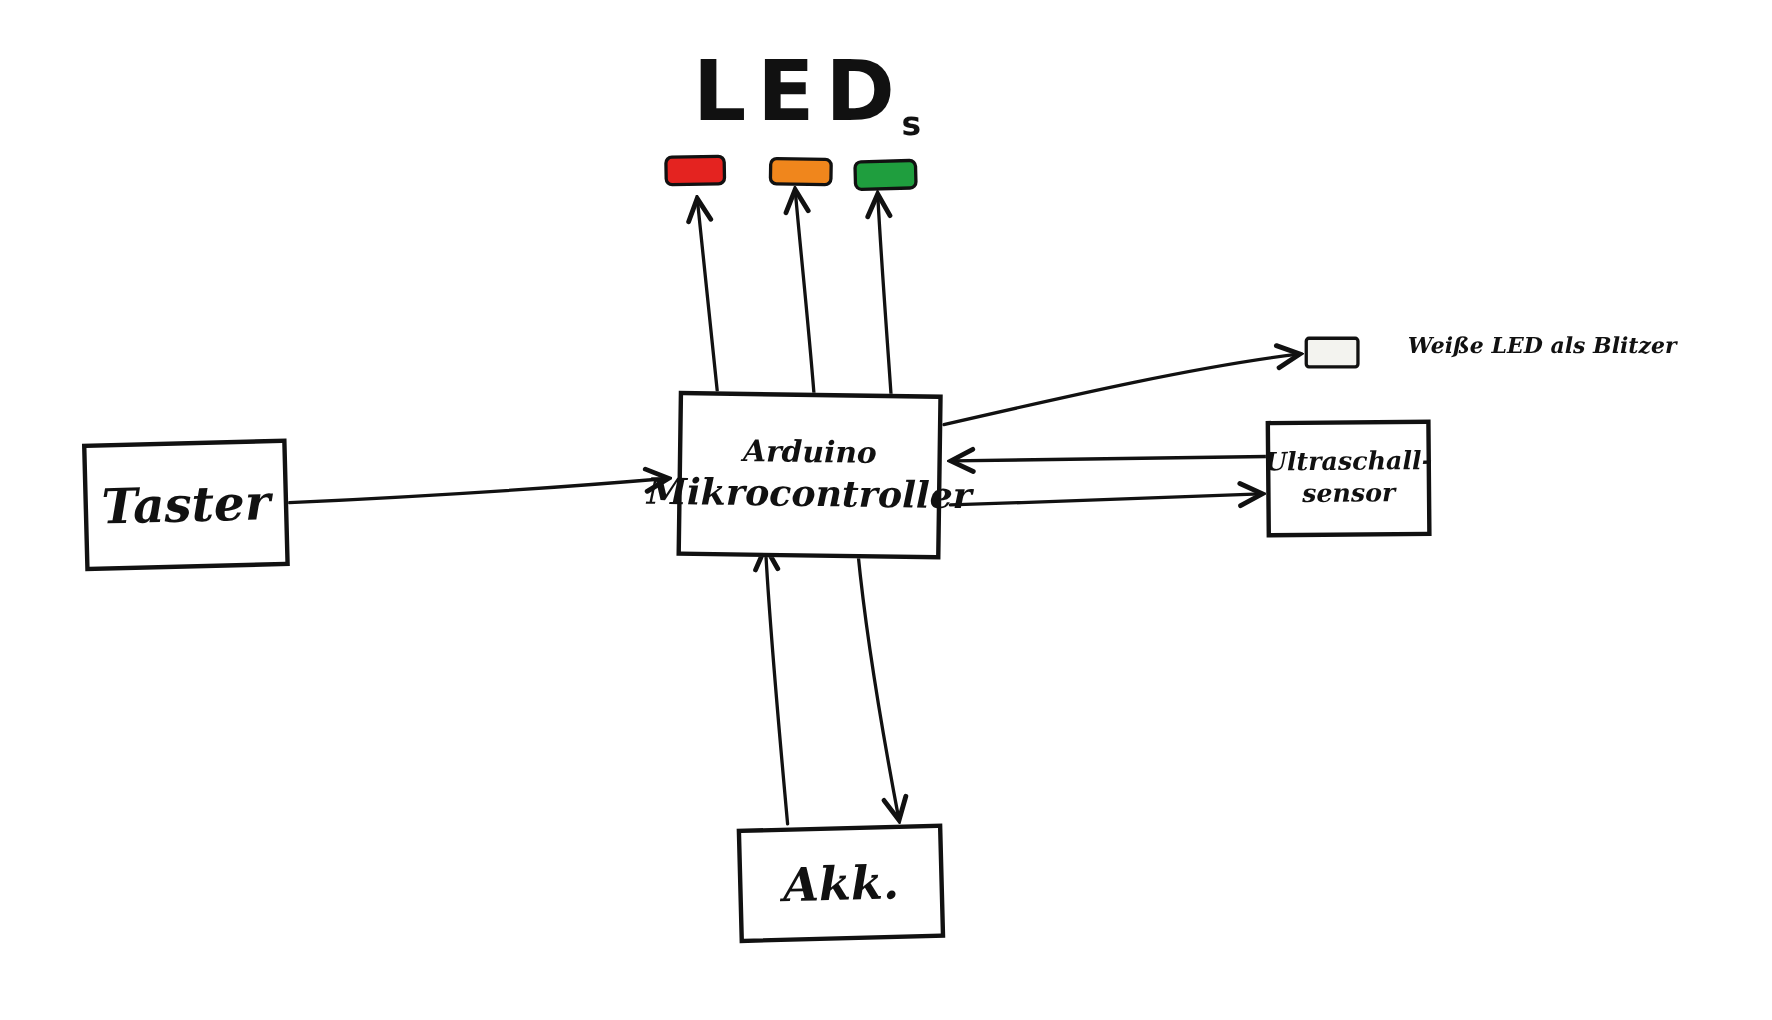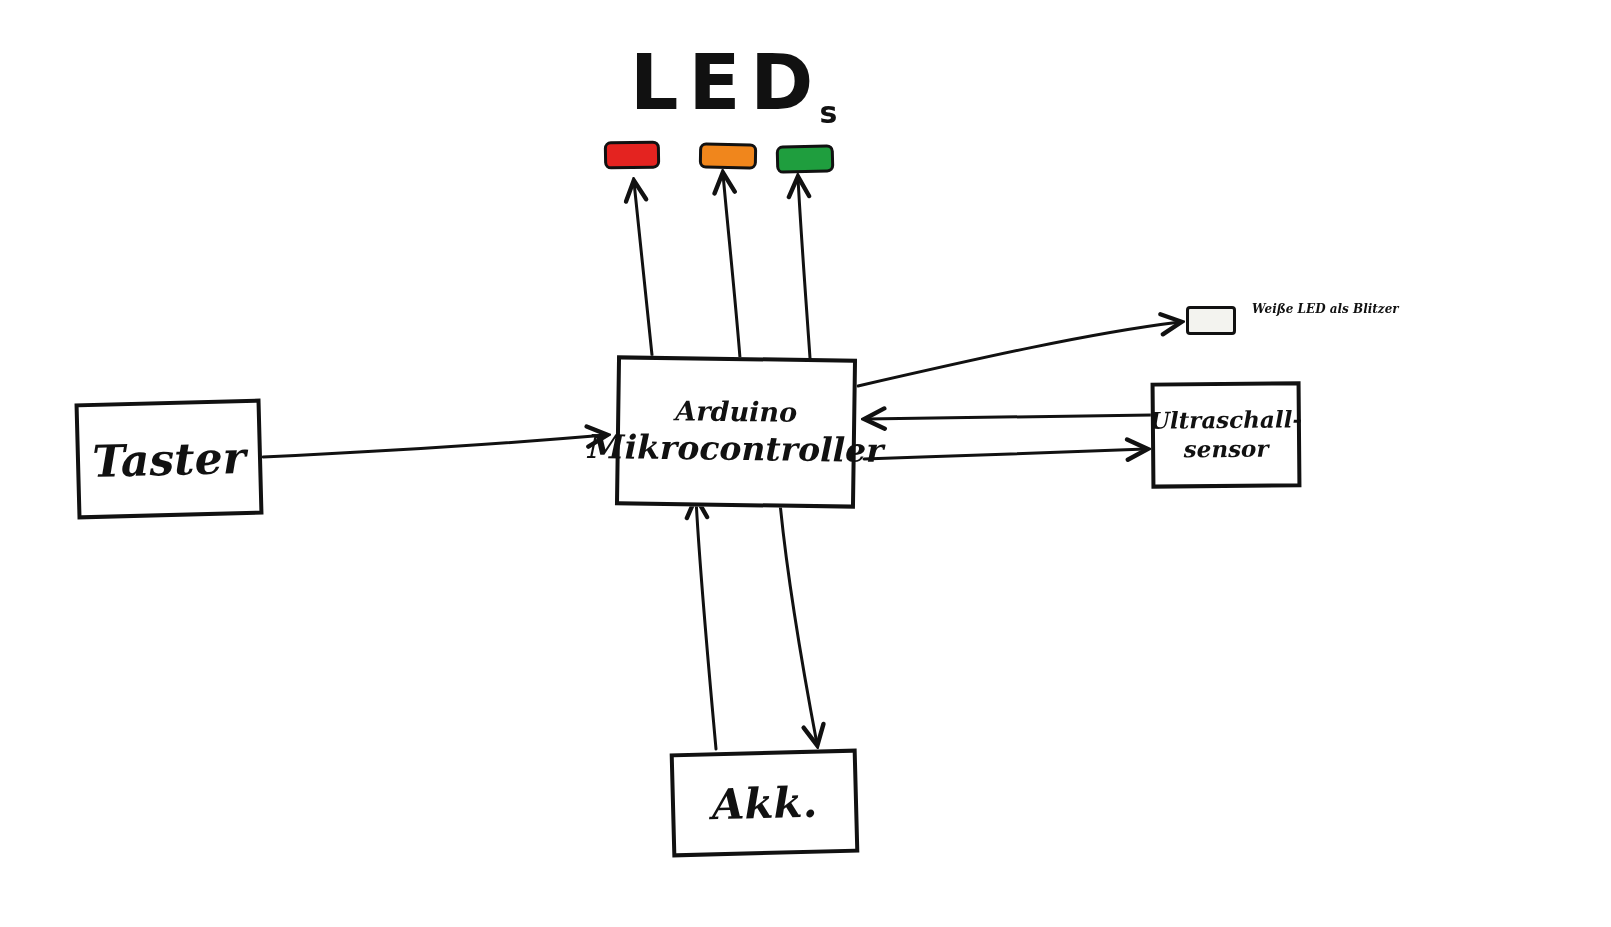--- a/index.html
+++ b/index.html
@@ -96,22 +96,23 @@
     font-size: 42px;
   }
   .white-led-label {
     position: absolute;
     left: 1252px;
     top: 302px;
     width: 300px;
     color: #111111;
     font-style: italic;
     font-weight: bold;
-    font-size: 12px;
+    font-size: 20px;
     white-space: nowrap;
+    text-align: center;
   }
 </style>
 </head>
 <body>
 
 <div class="canvas">
 
   <svg class="arrows" viewBox="0 0 1611 927">
     <defs>
       <marker id="head" viewBox="0 0 16 16" refX="13" refY="8" markerWidth="9" markerHeight="9" orient="auto">

